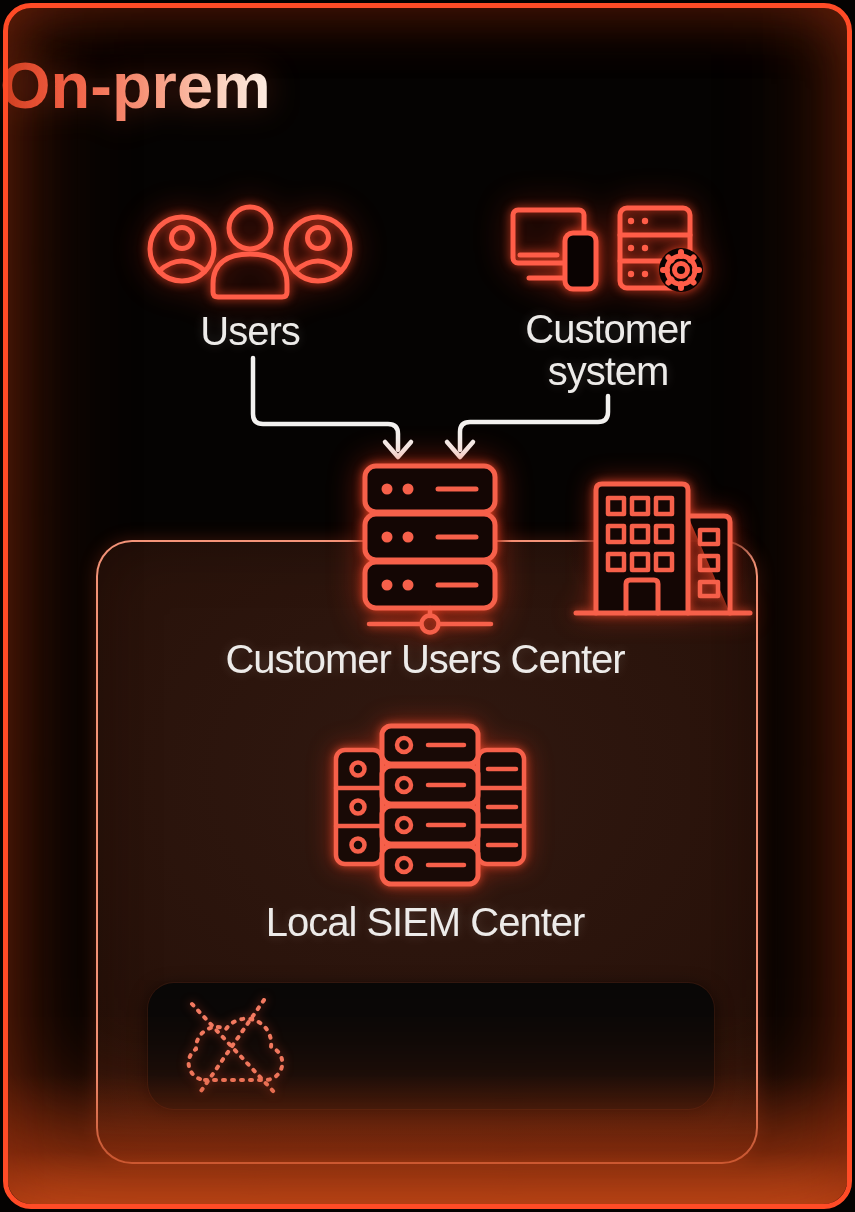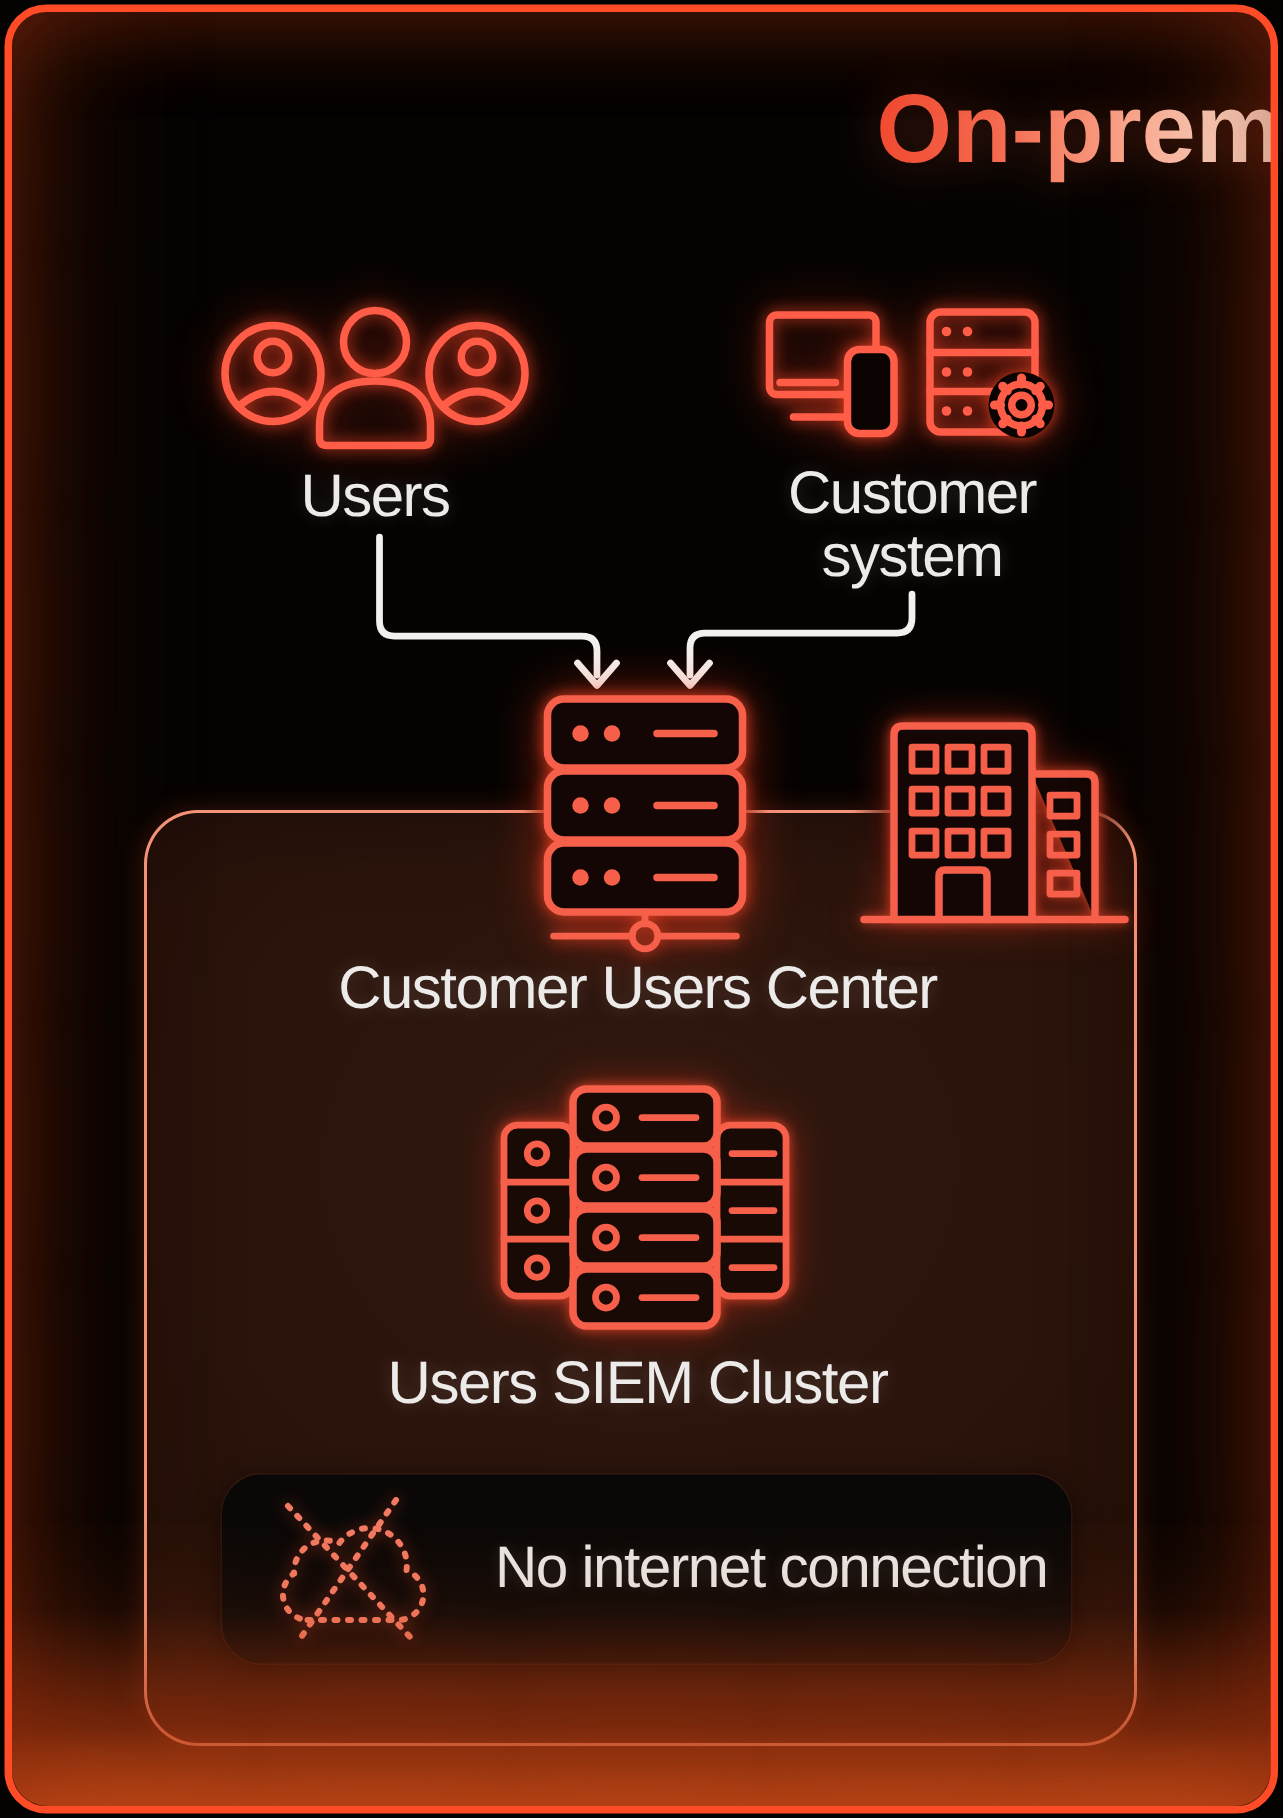--- a/index.html
+++ b/index.html
@@ -15,21 +15,21 @@
       inset 0 -90px 130px -20px rgba(205,70,22,0.55),
       inset 0 35px 60px -30px rgba(150,45,15,0.35);
     pointer-events:none;z-index:6;
   }
   .bottom-glow{
     position:absolute;left:8px;right:8px;bottom:8px;height:130px;
     border-radius:0 0 24px 24px;z-index:5;pointer-events:none;
     background:linear-gradient(to bottom,rgba(0,0,0,0) 0%,rgba(150,48,12,0.45) 60%,rgba(240,98,32,0.75) 100%);
   }
   
-  .title-wrap{position:absolute;top:48px;left:0;width:100%;text-align:right;z-index:3;}
+  .title-wrap{position:absolute;top:48px;left:0;width:100%;text-align:left;z-index:3;}
   .title-text{
     display:inline-block;font-size:65px;font-weight:700;letter-spacing:0px;
     color:#f88b6d;
     background:linear-gradient(90deg,#f14a30 0%,#f4674c 28%,#f89d82 58%,#fbd2bf 82%,#fdeee4 100%);
     -webkit-background-clip:text;background-clip:text;
     filter:drop-shadow(0 0 16px rgba(255,90,45,0.30));
   }
   @supports ((-webkit-background-clip:text) or (background-clip:text)){
     .title-text{color:transparent;}
   }
@@ -222,28 +222,27 @@
         <line x1="100" y1="23" x2="136" y2="23"></line>
       <circle cx="76" cy="63" r="7"></circle>
         <line x1="100" y1="63" x2="136" y2="63"></line>
       <circle cx="76" cy="103" r="7"></circle>
         <line x1="100" y1="103" x2="136" y2="103"></line>
       <circle cx="76" cy="143" r="7"></circle>
         <line x1="100" y1="143" x2="136" y2="143"></line>
     </svg>
   </div>
 
-  <div class="label" style="left:96px;top:901px;width:658px;">Users SIEM Cluster</div>
+  <div class="label" style="left:96px;top:901px;width:658px;">Local SIEM Center</div>
 
   <div class="badge">
     <svg width="130" height="108" viewBox="0 0 130 108" style="margin-left:24px;filter:drop-shadow(0 0 5px rgba(255,80,50,0.5));" fill="none" stroke="#f37b62" stroke-width="4" stroke-linecap="round" stroke-dasharray="2 7">
 
       <path d="M33,88 L94,88 A17,17 0 0 0 99,55 A25,25 0 0 0 54,37 A21,21 0 0 0 24,57 A17,17 0 0 0 33,88 Z"></path>
 
       <line x1="20" y1="12" x2="102" y2="100"></line>
       <line x1="92" y1="8" x2="27" y2="102"></line>
     </svg>
-    <span class="badge-text">No internet connection</span>
   </div>
 
   <div class="bottom-glow"></div>
   <div class="frame"></div>
 </div>
 
 </body></html>

